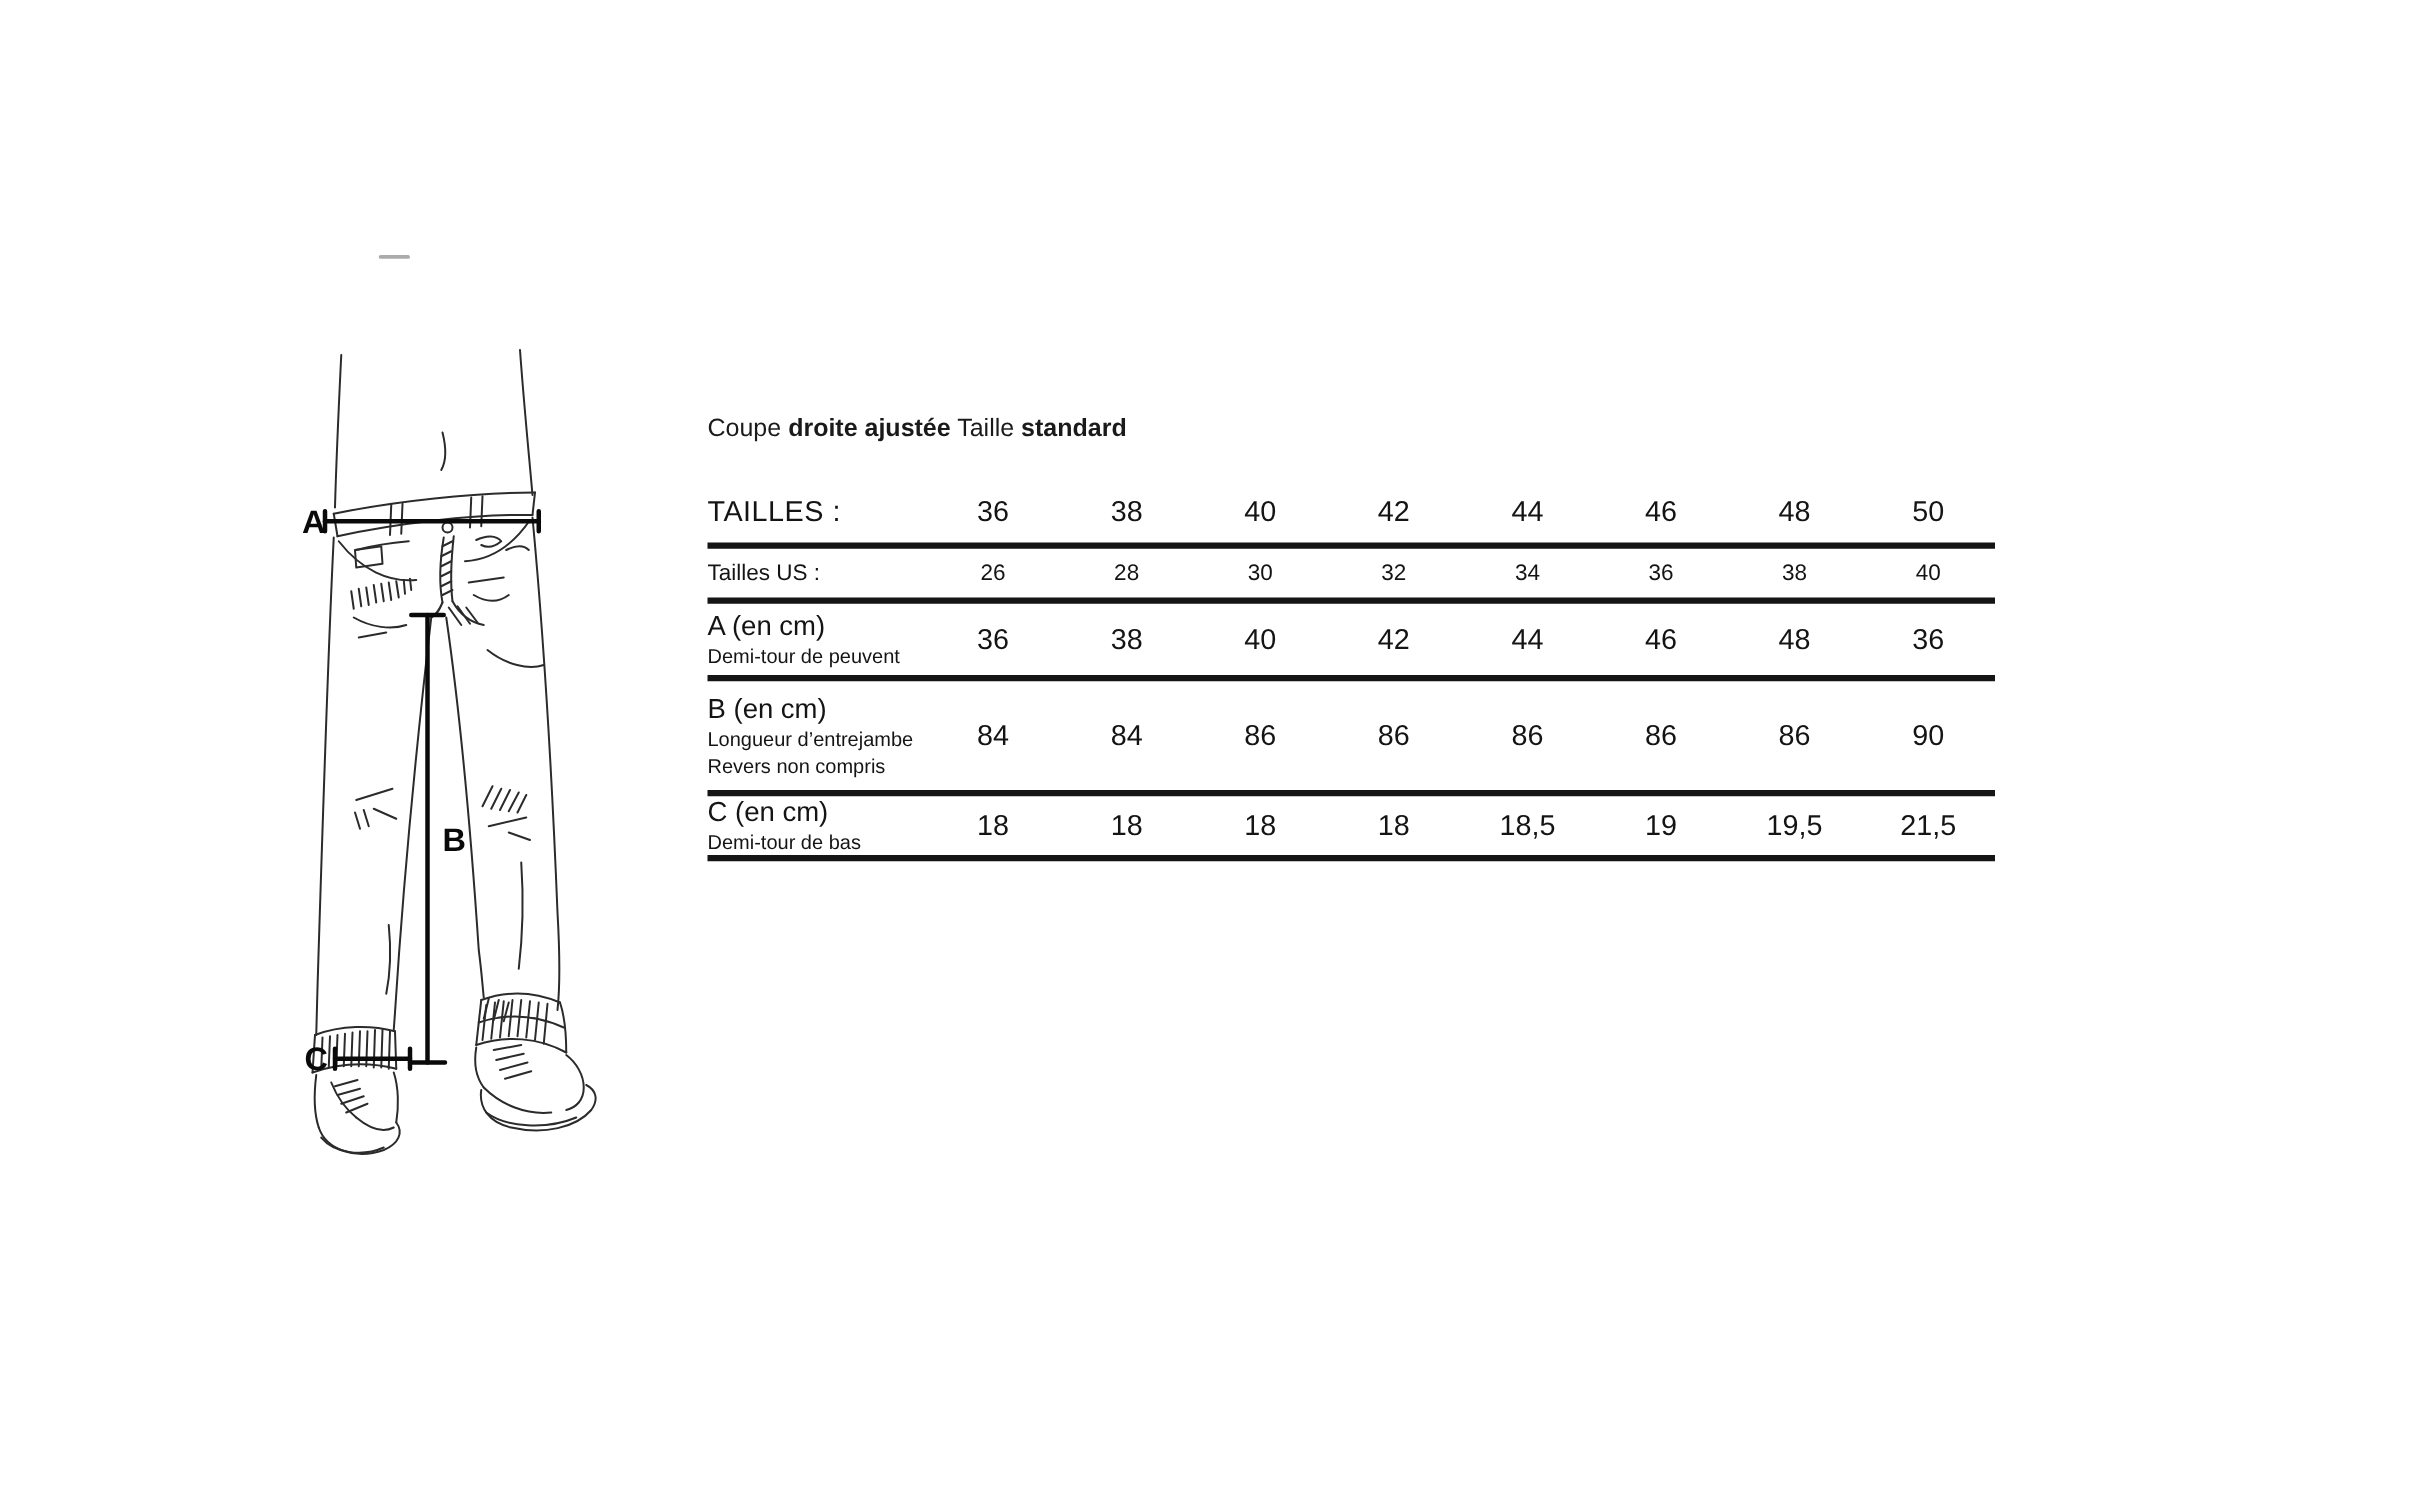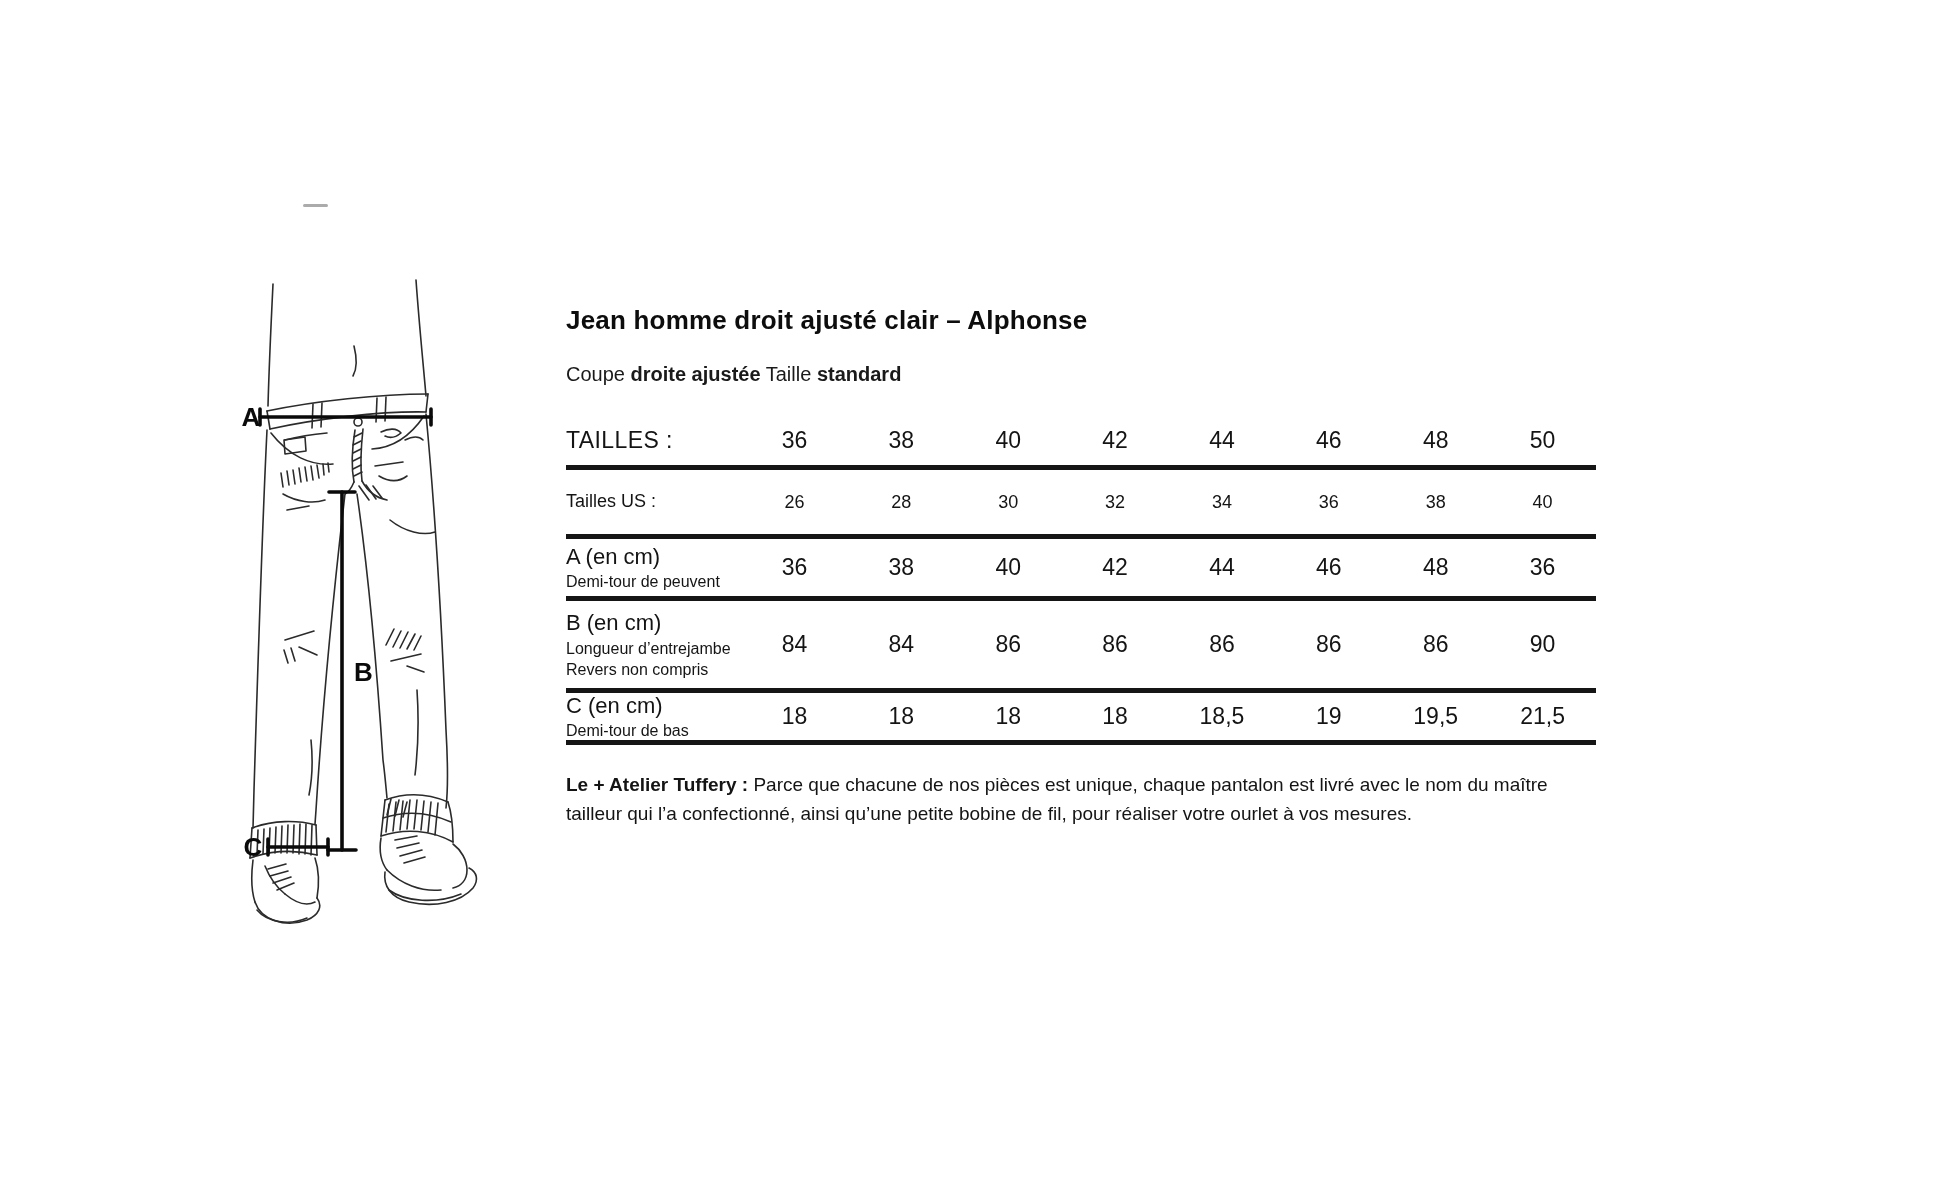--- a/index.html
+++ b/index.html
@@ -24,21 +24,21 @@
 
   .subtitle { margin-top:27px; font-size:20px; color:#1a1a1a; }
   .subtitle b { font-weight:bold;margin-top:42px; }
 
   .size-table { margin-top:30px; width:1030px; }
   .t-row {
     display:grid; grid-template-columns:175px repeat(8, 1fr);
     align-items:center; border-bottom:5px solid #151515;
   }
   .row-sizes   { height:54px; }
-  .row-us      { height:69px; }
+  .row-us      { height:44px; }
   .row-a       { height:62px; }
   .row-b       { height:92px; }
   .row-c       { height:52px; }
 
   .t-label { display:flex; flex-direction:column; justify-content:flex-end; line-height:1.2; }
   .row-sizes .lbl-main { font-size:23px; letter-spacing:.4px; }
   .row-us    .lbl-main { font-size:18px; }
   .row-a .lbl-main, .row-b .lbl-main, .row-c .lbl-main { font-size:22px; }
   .lbl-sub { font-size:16px; color:#151515; margin-top:2px; }
 
@@ -156,21 +156,20 @@
     <g font-family="Liberation Sans, sans-serif" font-size="26" font-weight="bold" fill="#0a0a0a">
       <text x="86" y="156" text-anchor="middle">A</text>
       <text x="189" y="411" text-anchor="start">B</text>
       <text x="88" y="586" text-anchor="middle">C</text>
     </g>
   </svg>
 </div>
 
 <div class="content">
 
-  <h1 class="product-title">Jean homme droit ajusté clair – Alphonse</h1>
 
   <p class="subtitle">
     <span>Coupe</span>
     <b>droite ajustée</b>
     <span>Taille</span>
     <b>standard</b>
   </p>
 
   <div class="size-table">
 
@@ -244,18 +243,14 @@
       <div class="t-cell">18</div>
       <div class="t-cell">18,5</div>
       <div class="t-cell">19</div>
       <div class="t-cell">19,5</div>
       <div class="t-cell">21,5</div>
     </div>
 
   </div>
 
 
-  <p class="note-atelier">
-    <b>Le + Atelier Tuffery :</b>
-    <span>Parce que chacune de nos pièces est unique, chaque pantalon est livré avec le nom du maître tailleur qui l’a confectionné, ainsi qu’une petite bobine de fil, pour réaliser votre ourlet à vos mesures.</span>
-  </p>
 
 </div>
 
 </body></html>

